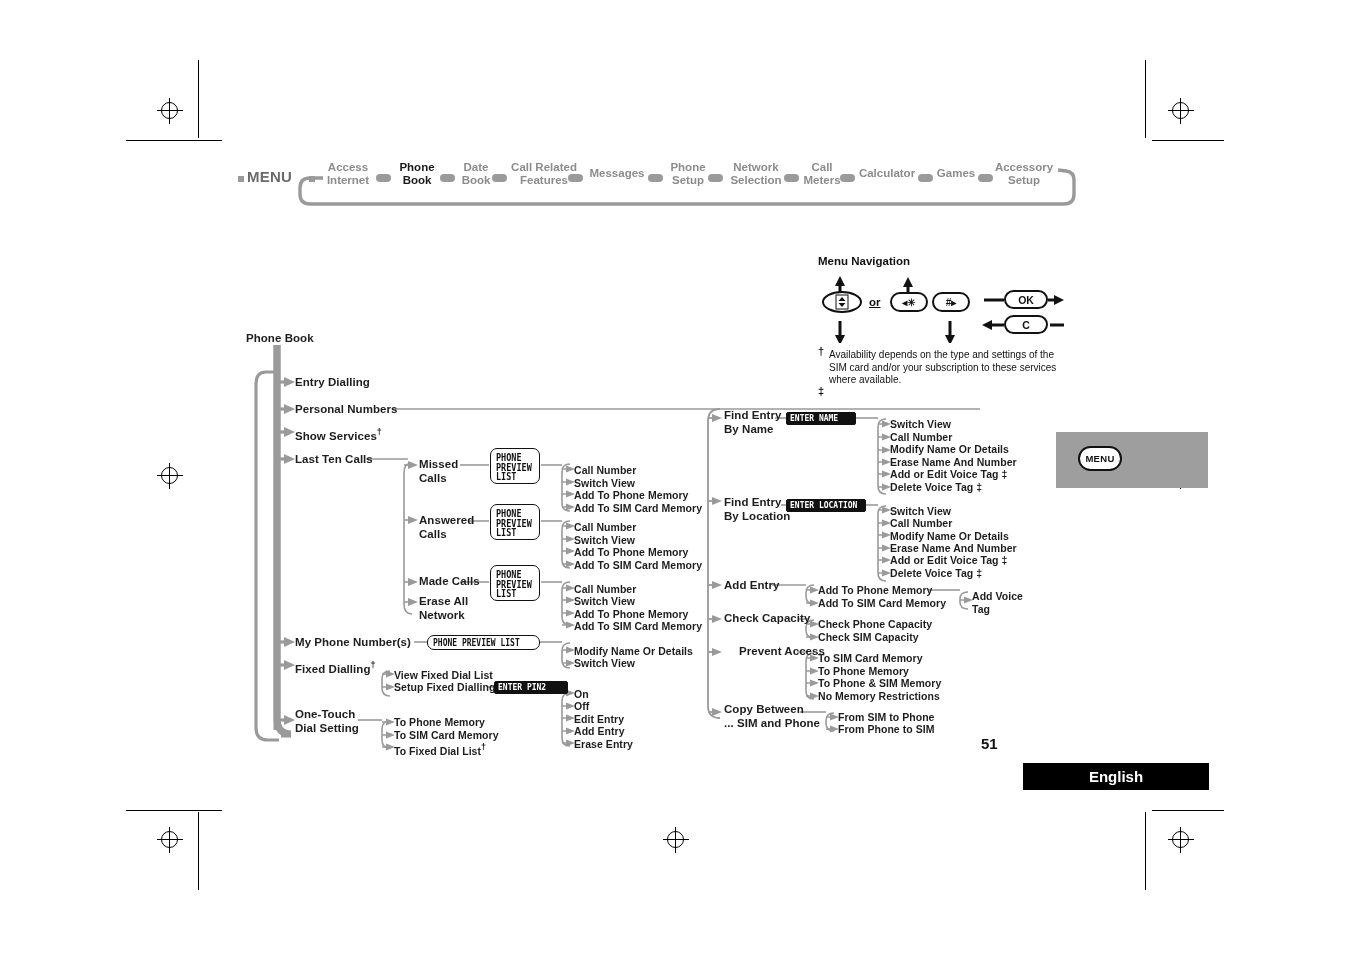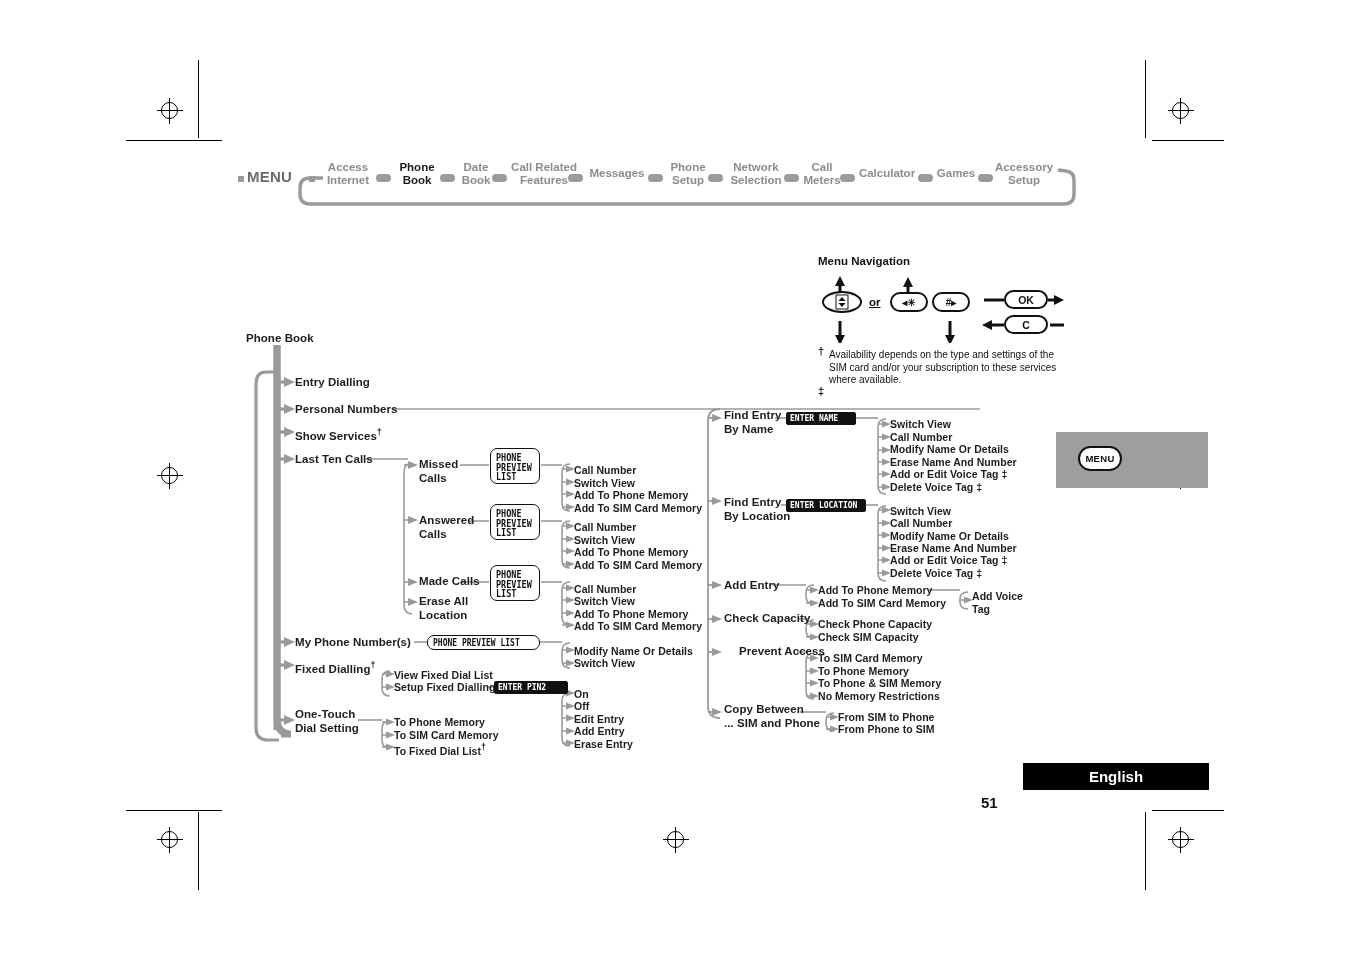--- a/index.html
+++ b/index.html
@@ -53,21 +53,21 @@
        font-size:10px;font-weight:bold;color:#111;font-family:"Liberation Sans",sans-serif;}
   .fn{position:absolute;font-size:10px;line-height:12.5px;color:#111;}
   .fnmark{position:absolute;font-size:11px;font-weight:bold;color:#111;}
 
   
   #menuchip{left:1056px;top:432px;width:152px;height:56px;background:#9e9e9e;}
   #menuchip .key{left:22px;top:14px;width:44px;height:25px;font-size:9.5px;
                  letter-spacing:.3px;border-radius:13px;background:#fff;}
 
   
-  #pageno{left:981px;top:794px;font-size:15px;font-weight:bold;color:#111;}
+  #pageno{left:981px;top:735px;font-size:15px;font-weight:bold;color:#111;}
   #langbar{left:1023px;top:763px;width:186px;height:27px;background:#000;
            color:#fff;font-size:15px;font-weight:bold;
            display:flex;align-items:center;justify-content:center;}
 
   svg.ov{position:absolute;left:0;top:0;width:1351px;height:954px;pointer-events:none;}
 </style>
 </head>
 <body>
 
 <div class="regmark abs" style="left:157px;top:98px;">
@@ -446,21 +446,21 @@
 <div class="node big" style="left:295px;top:659px;"><span>Fixed Dialling</span><span class="sup">†</span></div>
 <div class="node big" style="left:295px;top:708px;">One-Touch
 Dial Setting</div>
 
 <div class="node big" style="left:419px;top:458px;">Missed
 Calls</div>
 <div class="node big" style="left:419px;top:514px;">Answered
 Calls</div>
 <div class="node big" style="left:419px;top:575px;">Made Calls</div>
 <div class="node big" style="left:419px;top:595px;">Erase All
-Location</div>
+Network</div>
 
 <div class="lcd" style="left:490px;top:448px;width:50px;height:36px;padding:3px 0 0 5px;">
   <span class="l">PHONE</span>
   <span class="l">PREVIEW</span>
   <span class="l">LIST</span>
 </div>
 <div class="lcd" style="left:490px;top:504px;width:50px;height:36px;padding:3px 0 0 5px;">
   <span class="l">PHONE</span>
   <span class="l">PREVIEW</span>
   <span class="l">LIST</span>

